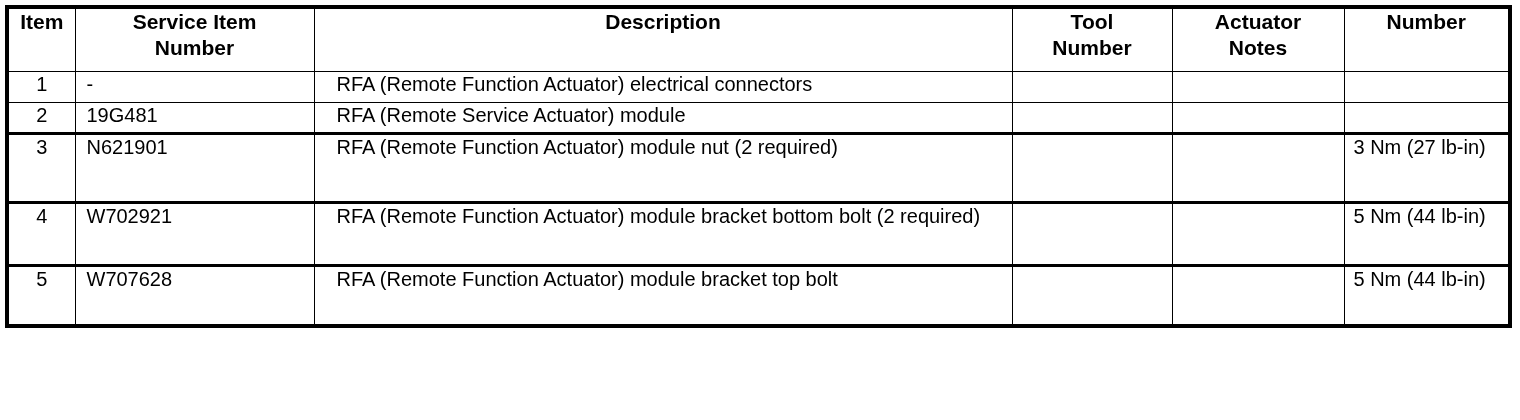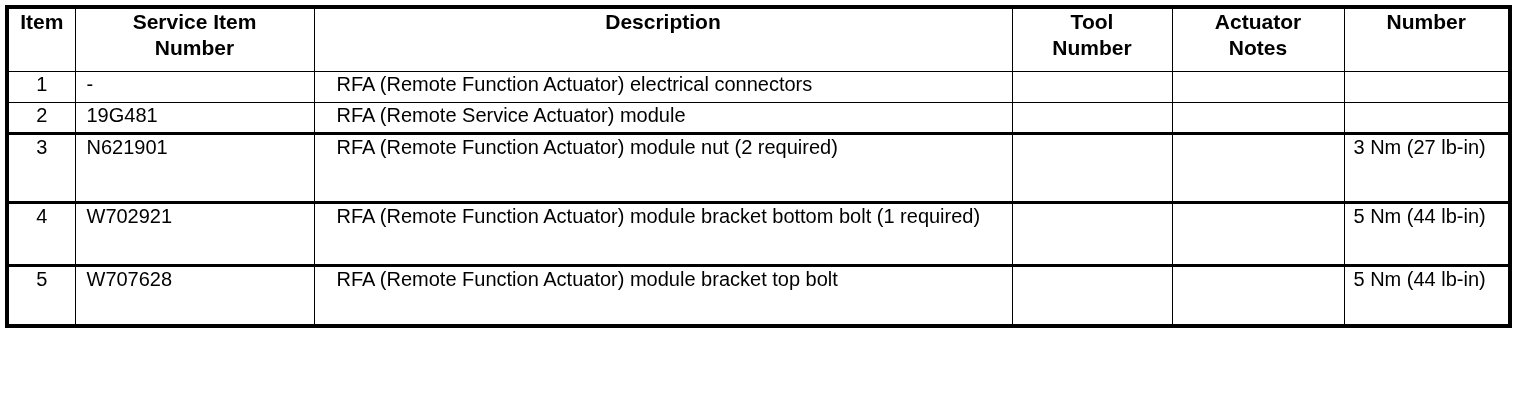--- a/index.html
+++ b/index.html
@@ -159,21 +159,21 @@
         <td class="cell-part">N621901</td>
         <td class="cell-desc">RFA (Remote Function Actuator) module nut (2 required)</td>
         <td class="cell-tool"></td>
         <td class="cell-material"></td>
         <td class="cell-notes nowrap-note">3 Nm (27 lb-in)</td>
       </tr>
 
       <tr class="row-h-4 rule-top-thick">
         <td class="cell-item">4</td>
         <td class="cell-part">W702921</td>
-        <td class="cell-desc">RFA (Remote Function Actuator) module bracket bottom bolt (1 required)</td>
+        <td class="cell-desc">RFA (Remote Function Actuator) module bracket bottom bolt (2 required)</td>
         <td class="cell-tool"></td>
         <td class="cell-material"></td>
         <td class="cell-notes nowrap-note">5 Nm (44 lb-in)</td>
       </tr>
 
       <tr class="row-h-5 rule-top-thick">
         <td class="cell-item">5</td>
         <td class="cell-part">W707628</td>
         <td class="cell-desc">RFA (Remote Function Actuator) module bracket top bolt</td>
         <td class="cell-tool"></td>

